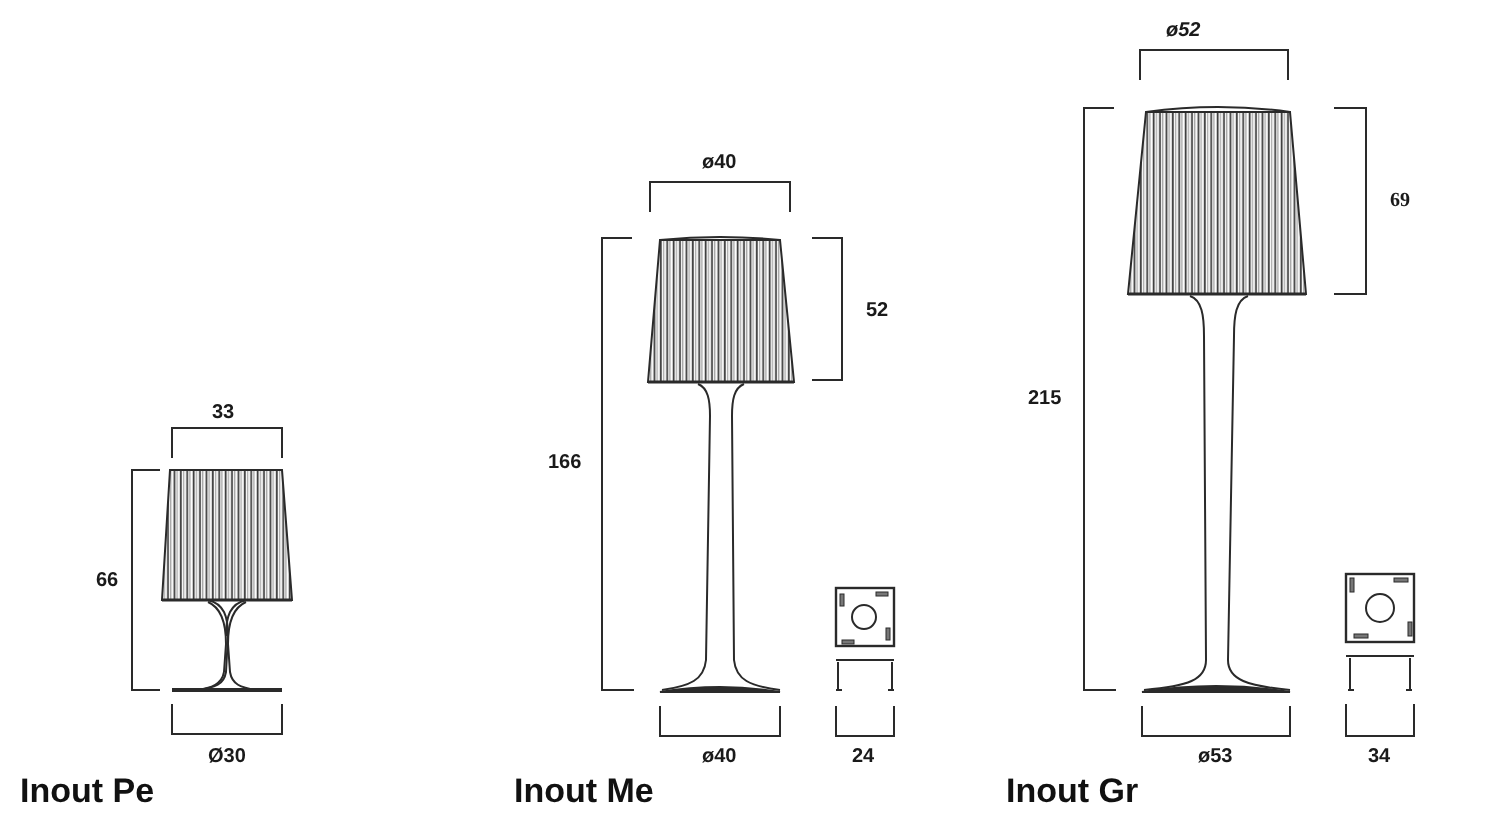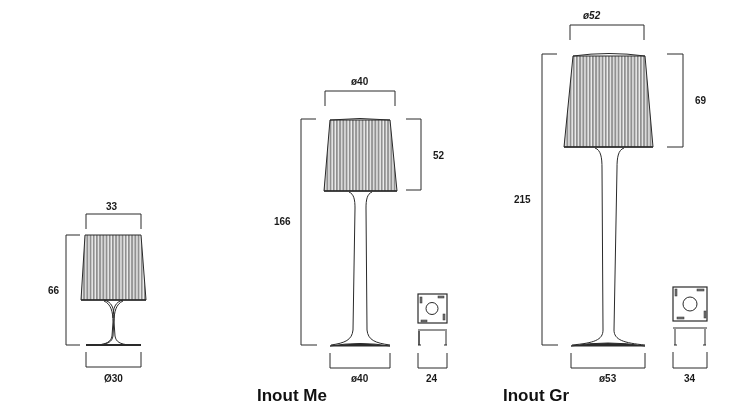--- a/index.html
+++ b/index.html
@@ -101,28 +101,29 @@
       <line x1="705" y1="329" x2="705" y2="345"></line>
       <line x1="674" y1="345" x2="677" y2="345"></line>
       <line x1="703" y1="345" x2="706" y2="345"></line>
       <polyline points="673,352 673,368 707,368 707,352"></polyline>
     </g>
   </svg>
 
   <span class="dim" style="left:106px; top:201px;">33</span>
   <span class="dim" style="left:48px; top:285px;">66</span>
   <span class="dim" style="left:104px; top:373px;">Ø30</span>
+  <span class="title" style="left:10px; top:386px;">Inout Pe</span>
 
   <span class="dim" style="left:351px; top:76px;">ø40</span>
   <span class="dim" style="left:433px; top:150px;">52</span>
-  <span class="dim" style="left:274px; top:216px;">166</span>
+  <span class="dim" style="left:274px; top:226px;">166</span>
   <span class="dim" style="left:351px; top:373px;">ø40</span>
   <span class="dim" style="left:426px; top:373px;text-align:center;">24</span>
   <span class="title" style="left:257px; top:386px;">Inout Me</span>
 
   <span class="dim" style="left:583px; top:10px;font-style:italic;">ø52</span>
-  <span class="dim" style="left:695px; top:95px;">69</span>
+  <span class="dim" style="left:695px; top:95px;font-family:Liberation Serif, serif;">69</span>
   <span class="dim" style="left:514px; top:194px;text-align:center;">215</span>
   <span class="dim" style="left:599px; top:373px;">ø53</span>
   <span class="dim" style="left:684px; top:373px;text-align:center;">34</span>
   <span class="title" style="left:503px; top:386px;">Inout Gr</span>
 
 </div>
 
 </body></html>

